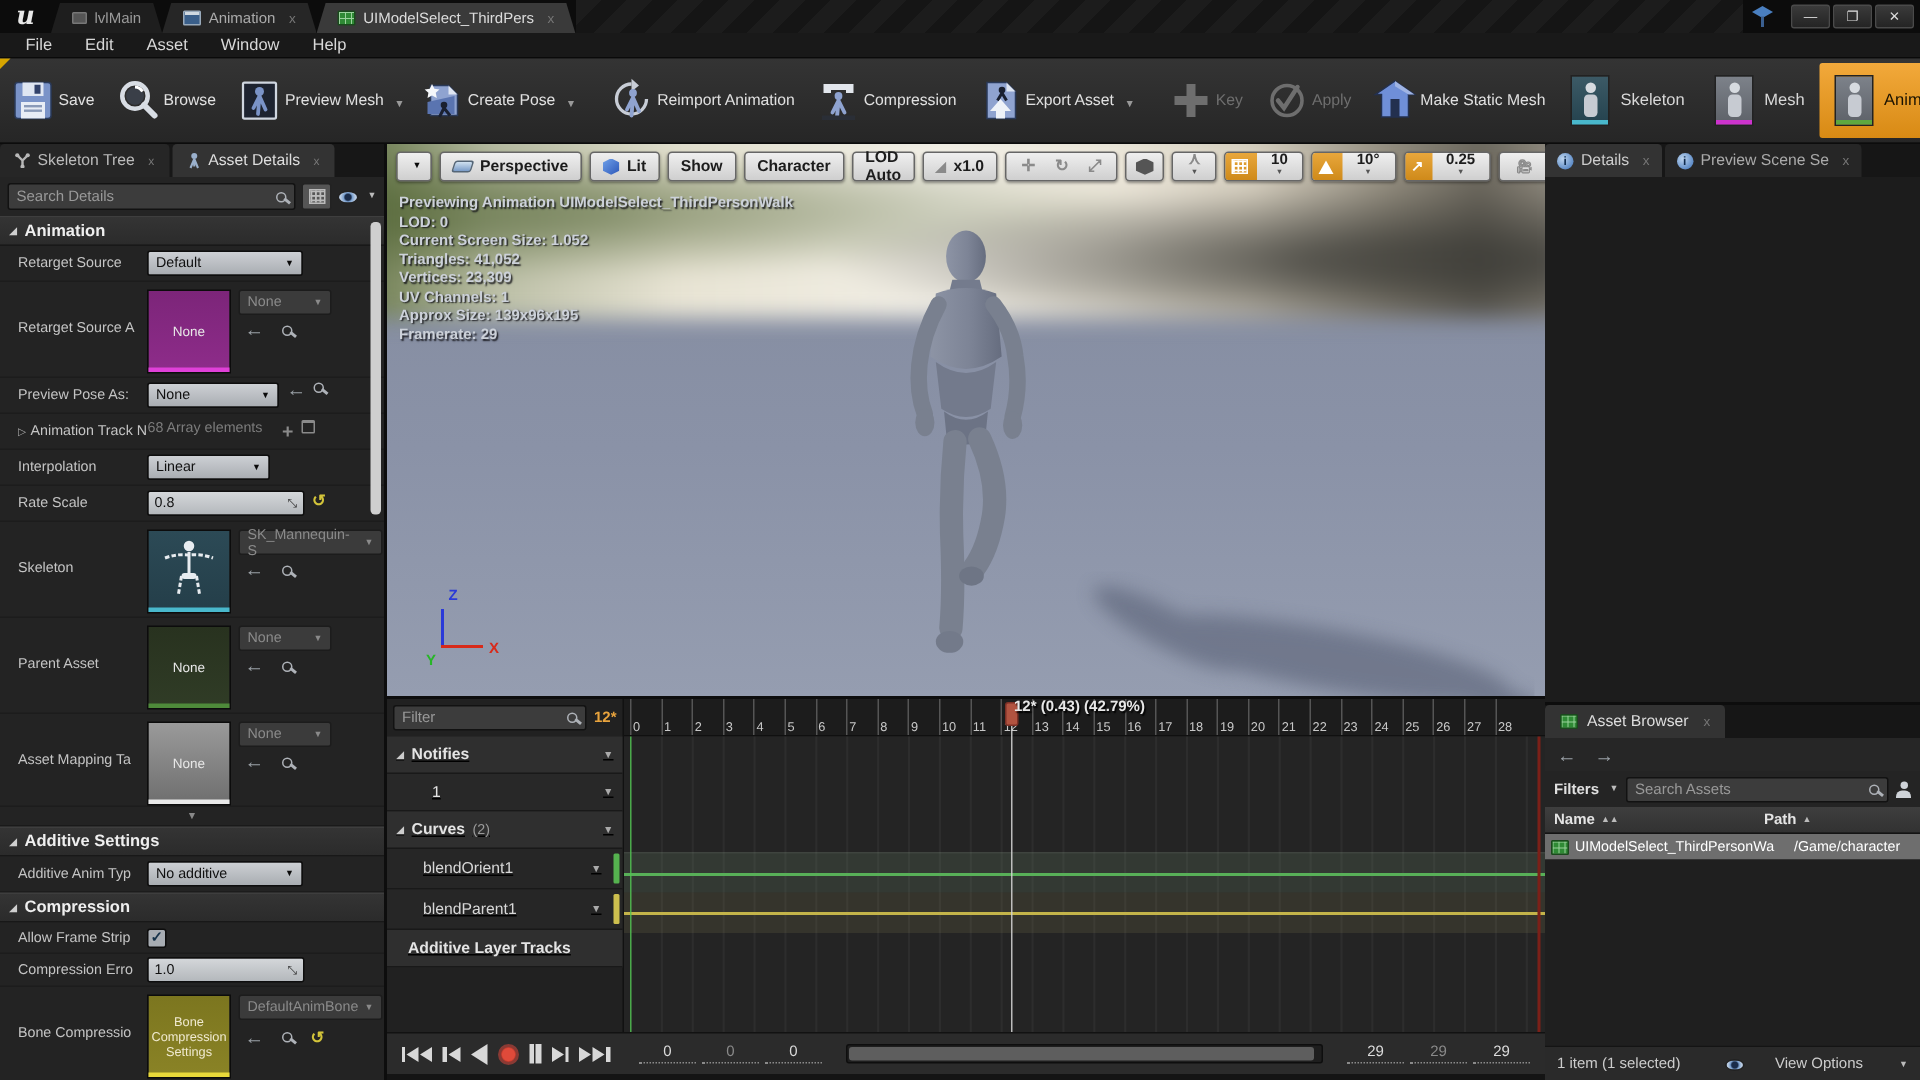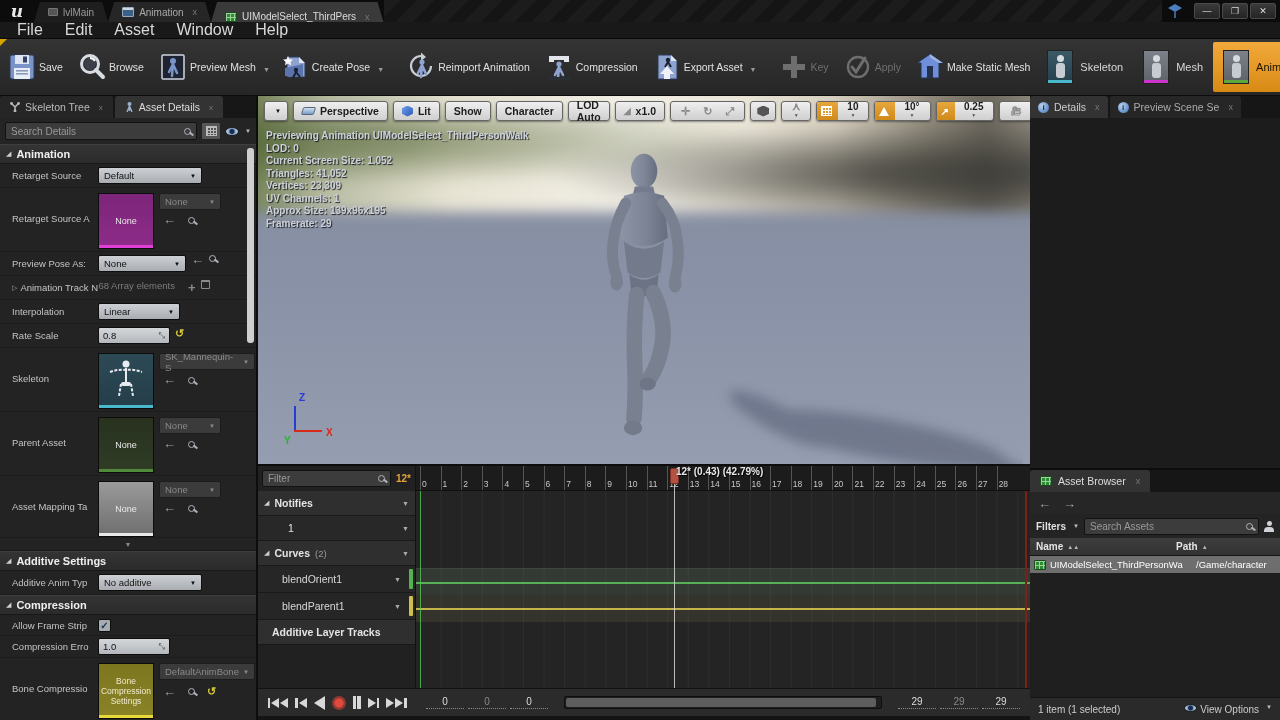--- a/index.html
+++ b/index.html
@@ -7,36 +7,36 @@
     font-family:"Liberation Sans", sans-serif; -webkit-font-smoothing:antialiased; }
   .caret { font-size:6px; color:#0a0a0a; margin-left:4px; }
   .caret.lt { color:#bbb; }
   
   .titlebar { position:absolute; left:0; top:0; width:1280px; height:22px; background:#0c0c0c; display:flex; align-items:flex-end; }
   .ue-logo { width:34px; height:22px; color:#e8e8e8; font:italic bold 17px "DejaVu Serif", serif; text-align:center; line-height:22px; }
   .doc-tabs { display:flex; align-items:flex-end; height:22px; flex:0 0 auto; }
   .doc-tab { height:20px; display:flex; align-items:center; gap:5px; padding:0 14px; font-size:10px; color:#9a9a9a;
     clip-path:polygon(6px 0, calc(100% - 6px) 0, 100% 100%, 0 100%); background:#1e1e1e; }
   .doc-tab.mid { background:#262626; color:#aaa; }
-  .doc-tab.active { background:#3a3a3a; color:#dcdcdc;align-items:flex-end; }
+  .doc-tab.active { background:#3a3a3a; color:#dcdcdc; }
   .tab-x { color:#777; font-size:9px; margin-left:4px; }
   .tab-ic { width:12px; height:10px; border-radius:1px; }
   .ic-level { width:10px; height:8px; background:#555; border:1px solid #777; }
   .ic-widget { background:#3a5f8a; border:1px solid #9ab; box-shadow:inset 0 2px 0 #cfd8e0; }
   .ic-grid { background:#2f8a35;
     background-image:linear-gradient(#9ad29c 1px, transparent 1px), linear-gradient(90deg,#9ad29c 1px, transparent 1px);
     background-size:4px 4px; border:1px solid #1a4a1d; }
   .tb-stripes { flex:1; height:22px; background:repeating-linear-gradient(135deg,#1c1c1c 0 12px,#151515 12px 24px); }
   .win-controls { display:flex; align-items:center; gap:2px; padding:0 4px; height:22px; background:#0c0c0c; }
   .flag-ic { margin-right:8px; }
   .win-btn { width:26px; height:16px; background:linear-gradient(#3a3a3a,#242424); border:1px solid #4a4a4a; border-radius:2px;
     color:#ddd; font-size:9px; line-height:14px; text-align:center; }
   
   .menubar { position:absolute; left:0; top:22px; width:1280px; height:17px; background:#191919; display:flex; align-items:center; padding-left:6px; border-bottom:1px solid #0a0a0a; }
-  .menu-item { color:#d8d8d8; font-size:16px; padding:0 11px; }
+  .menu-item { color:#d8d8d8; font-size:11px; padding:0 11px; }
   
   .toolbar { position:absolute; left:0; top:39px; width:1280px; height:57px; background:linear-gradient(#343434,#262626); border-bottom:1px solid #0c0c0c; display:flex; align-items:center; }
   .toolbar::before { content:''; position:absolute; left:0; top:0; border-left:7px solid #d6a500; border-bottom:7px solid transparent; }
   .tbtn { display:flex; flex-direction:row; align-items:center; justify-content:flex-end; height:52px; padding:2px 7px; gap:2px; }
   .tbtn .lbl { font-size:10.5px; color:#e0e0e0; white-space:nowrap; }
   .tbtn.disabled .lbl { color:#6e6e6e; }
   .tbtn-wrap { display:flex; align-items:flex-end; }
   .tb-caret { font-size:7px; color:#999; padding:0 3px 20px 0; }
   .tb-sep { width:1px; height:46px; background:#151515; margin:0 6px; box-shadow:1px 0 0 #3c3c3c; }
   .ticon { width:30px; height:30px; display:flex; align-items:center; justify-content:center; }
@@ -71,21 +71,21 @@
   .sect .s-title { font-size:11px; font-weight:bold; color:#efefef; }
   .prow { display:flex; align-items:center; min-height:24px; padding:2px 4px 2px 12px; border-bottom:1px solid #1c1c1c; background:#232323; }
   .prow.tall { align-items:flex-start; padding-top:5px; }
   .plabel { width:86px; flex:0 0 86px; font-size:9.5px; color:#c4c4c4; white-space:nowrap; overflow:hidden; }
   .prow.tall .plabel { padding-top:20px; }
   .pval { flex:1; display:flex; align-items:flex-start; gap:5px; }
   .combo { height:17px; min-width:104px; background:linear-gradient(#cdd0d4,#a9adb2); border:1px solid #0e0e0e; border-radius:2px;
     display:flex; align-items:center; justify-content:space-between; padding:0 5px; font-size:9.5px; color:#101010; }
   .combo.disabled { background:#3b3b3b; color:#8a8a8a; border-color:#1c1c1c; }
   .combo.disabled .caret { color:#8a8a8a; }
-  .spin { height:17px; width:72px; background:linear-gradient(#d4d7da,#b4b8bc); border:1px solid #0e0e0e; border-radius:2px;
+  .spin { height:17px; width:105px; background:linear-gradient(#d4d7da,#b4b8bc); border:1px solid #0e0e0e; border-radius:2px;
     display:flex; align-items:center; justify-content:space-between; padding:0 4px; font-size:9.5px; color:#101010; }
   .expander { font-size:8px; color:#333; }
   .resetarrow { color:#d3c43a; font-size:11px; font-weight:bold; }
   .dimtext { font-size:9.5px; color:#7c7c7c; }
   .plus { color:#8a8a8a; font-size:13px; font-weight:bold; }
   .trash { width:9px; height:9px; border:1px solid #8a8a8a; border-top:2px solid #8a8a8a; border-radius:1px; }
   .backarrow { color:#9aa0a6; font-size:13px; font-weight:bold; line-height:10px; }
   .thumb { width:56px; height:56px; border:1px solid #0c0c0c; display:flex; align-items:center; justify-content:center;
     font-size:9px; color:#e8e8e8; position:relative; flex:0 0 56px; text-align:center; }
   .thumb .strip { position:absolute; left:0; bottom:0; width:100%; height:3px; }
@@ -130,21 +130,21 @@
   .axis .xline { position:absolute; left:12px; bottom:10px; width:28px; height:2px; background:#d82a1a; }
   .axis .zl { position:absolute; left:17px; top:-4px; color:#2a3ad8; }
   .axis .xl { position:absolute; left:44px; bottom:4px; color:#d82a1a; }
   .axis .yl { position:absolute; left:2px; bottom:-4px; color:#27b627; }
   
   .timeline { position:absolute; left:0; top:368px; width:100%; bottom:4px; background:#242424; border-top:2px solid #0d0d0d; }
   .tl-main { position:absolute; left:0; top:0; width:100%; bottom:28px; display:flex; }
   .tl-left { width:158px; flex:0 0 158px; background:#212121; border-right:1px solid #111; }
   .tl-filterrow { display:flex; align-items:center; gap:5px; height:25px; padding:0 4px; }
   .framebadge { color:#e8a33d; font-size:10px; font-weight:bold; }
-  .trackrow { display:flex; align-items:center; height:25px; background:#2f2f2f; border-bottom:1px solid #191919; padding:0 6px; gap:5px; }
+  .trackrow { display:flex; align-items:center; height:25px; background:#2f2f2f; border-bottom:1px solid #191919; padding:0 6px; gap:5px;text-decoration:underline; }
   .trackrow .s-arrow { font-size:7px; color:#ccc; }
   .trackrow .tname { font-size:10.5px; font-weight:bold; color:#e4e4e4; }
   .trackrow .tcount { font-size:9.5px; color:#9a9a9a; }
   .trackrow .rcaret { margin-left:auto; font-size:7px; color:#aaa; }
   .trackrow.child { background:#282828; padding-left:30px; }
   .trackrow.curve { height:27px; background:#262626; padding-left:24px; position:relative; }
   .trackrow.curve .tname { font-weight:normal; color:#d8d8d8; }
   .curvebar { position:absolute; right:2px; top:3px; bottom:3px; width:4px; border-radius:1px; }
   .tl-right { flex:1; position:relative; overflow:hidden; }
   .ruler { position:absolute; left:0; top:0; width:100%; height:25px; background:#1c1c1c; border-bottom:1px solid #101010; display:flex; align-items:flex-end; padding-left:4px; }
@@ -192,21 +192,21 @@
   .person::after { content:''; position:absolute; left:0; bottom:0; width:10px; height:5px; border-radius:4px 4px 0 0; background:#cfd3d8; }
   .ab-header { height:18px; display:flex; align-items:center; background:linear-gradient(#3e3e3e,#323232); border-bottom:1px solid #141414; font-size:10px; font-weight:bold; color:#e4e4e4; }
   .col-name { flex:1; padding-left:6px; display:flex; align-items:center; gap:4px; }
   .col-path { width:104px; display:flex; align-items:center; gap:4px; }
   .sortup { font-size:6px; color:#bbb; }
   .ab-row { height:17px; display:flex; align-items:center; background:#6e6e6e; font-size:9.5px; color:#fff; }
   .ab-row .rname { flex:1; padding-left:4px; display:flex; align-items:center; gap:4px; white-space:nowrap; overflow:hidden; }
   .ab-row .rpath { width:84px; white-space:nowrap; overflow:hidden; }
   .ab-list { height:124px; background:#1f1f1f; }
   .ab-status { height:24px; background:#2a2a2a; border-top:1px solid #141414; display:flex; align-items:center; padding:0 8px; font-size:10px; color:#ccc; }
-  .viewopts { margin-left:auto; display:flex; gap:3px; color:#ccc; }
+  .viewopts { margin-left:auto; display:flex; align-items:center; gap:20px; color:#ccc; }
 </style>
 </head>
 <body>
 
 <div class="titlebar">
   <div class="ue-logo">u</div>
   <div class="doc-tabs">
     <div class="doc-tab">
       <span class="tab-ic ic-level"></span>
       <span>lvlMain</span>

